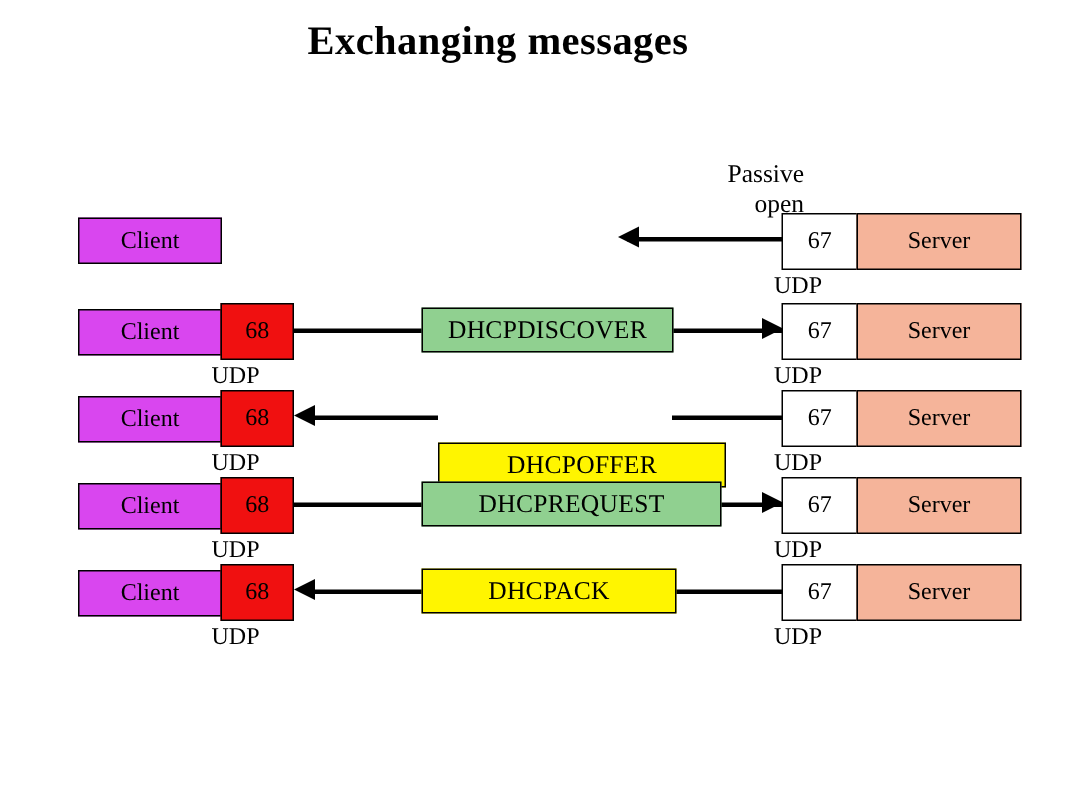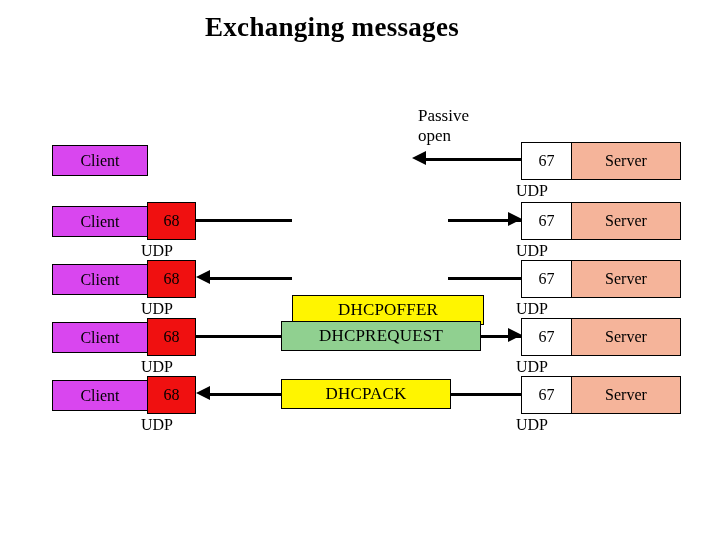--- a/index.html
+++ b/index.html
@@ -157,21 +157,21 @@
     border-bottom: 7px solid transparent;
     border-right: 14px solid #000000;
   }
 
   
   .passive-label {
     position: absolute;
     left: 418px;
     top: 106px;
     width: 118px;
-    text-align: left;
+    text-align: right;
     font-size: 17px;
     color: #000000;
     line-height: 1.15;
     font-family: "Liberation Serif", "DejaVu Serif", serif;
   }
 </style>
 </head>
 <body>
 
 <div id="slide">
@@ -190,20 +190,21 @@
     <div class="box port67-box">67</div>
     <div class="box server-box">Server</div>
     <div class="udp udp-right">UDP</div>
   </div>
 
   <div class="row" style="top:198px">
     <div class="box client-box">Client</div>
     <div class="box port68-box">68</div>
     <div class="udp udp-left">UDP</div>
     <div class="line" style="left:196px; width:96px;"></div>
+    <div class="msg-box msg-green" style="left:281px; width:168px;">DHCPDISCOVER</div>
     <div class="line" style="left:448px; width:74px;"></div>
     <div class="arrow-head arrow-right" style="left:508px;"></div>
     <div class="box port67-box">67</div>
     <div class="box server-box">Server</div>
     <div class="udp udp-right">UDP</div>
   </div>
 
   <div class="row" style="top:256px">
     <div class="box client-box">Client</div>
     <div class="box port68-box">68</div>

